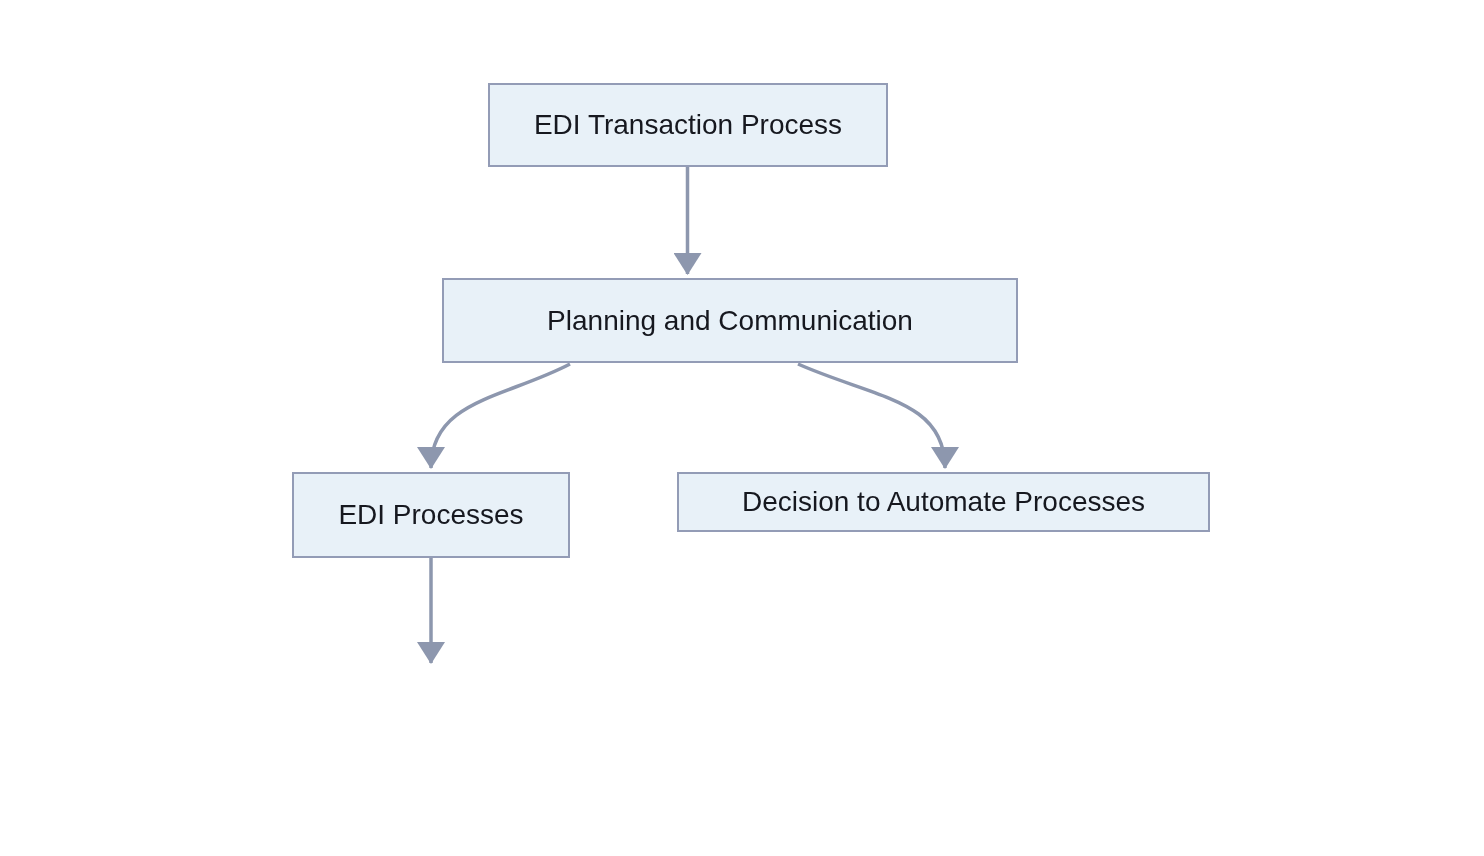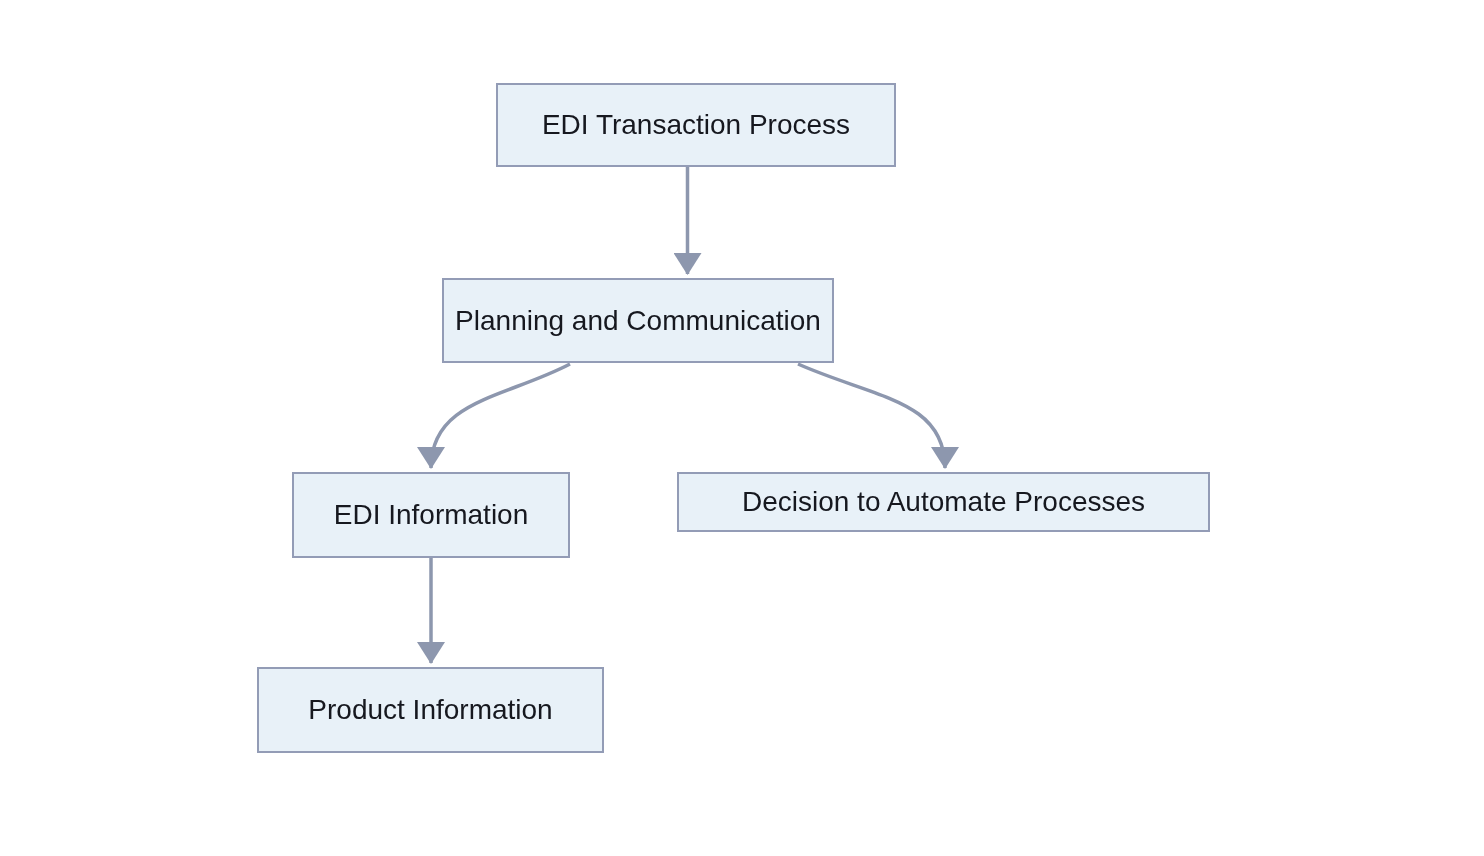--- a/index.html
+++ b/index.html
@@ -55,33 +55,30 @@
       <marker id="arrow" markerUnits="userSpaceOnUse" markerWidth="22" markerHeight="28" viewBox="0 0 11 14" refX="10.5" refY="7" orient="auto">
         <path class="arrowhead" d="M0 0 L11 7 L0 14 Z"></path>
       </marker>
     </defs>
     <path class="edge" marker-end="url(#arrow)" d="M 687.5 167 L 687.5 274"></path>
     <path class="edge" marker-end="url(#arrow)" d="M 570 364 C 505 398 431 400 431 468"></path>
     <path class="edge" marker-end="url(#arrow)" d="M 798 364 C 875 398 945 400 945 468"></path>
     <path class="edge" marker-end="url(#arrow)" d="M 431 558 L 431 663"></path>
   </svg>
 
-  <div class="node" style="left: 488px; top: 83px; width: 400px; height: 84px; margin-left: 8px;">
+  <div class="node" style="left: 488px; top: 83px; width: 400px; height: 84px;">
     <span>EDI Transaction Process</span>
   </div>
 
-  <div class="node" style="left: 442px; top: 278px; width: 392px; height: 85px;">
+  <div class="node" style="left: 442px; top: 278px; width: 576px; height: 85px;">
     <span>Planning and Communication</span>
   </div>
 
   <div class="node" style="left: 292px; top: 472px; width: 278px; height: 86px;">
-    <span>EDI Information</span>
+    <span>EDI Processes</span>
   </div>
 
   <div class="node" style="left: 677px; top: 472px; width: 533px; height: 60px;">
     <span>Decision to Automate Processes</span>
   </div>
 
-  <div class="node" style="left: 257px; top: 667px; width: 347px; height: 86px;">
-    <span>Product Information</span>
-  </div>
 
 </div>
 
 </body></html>

